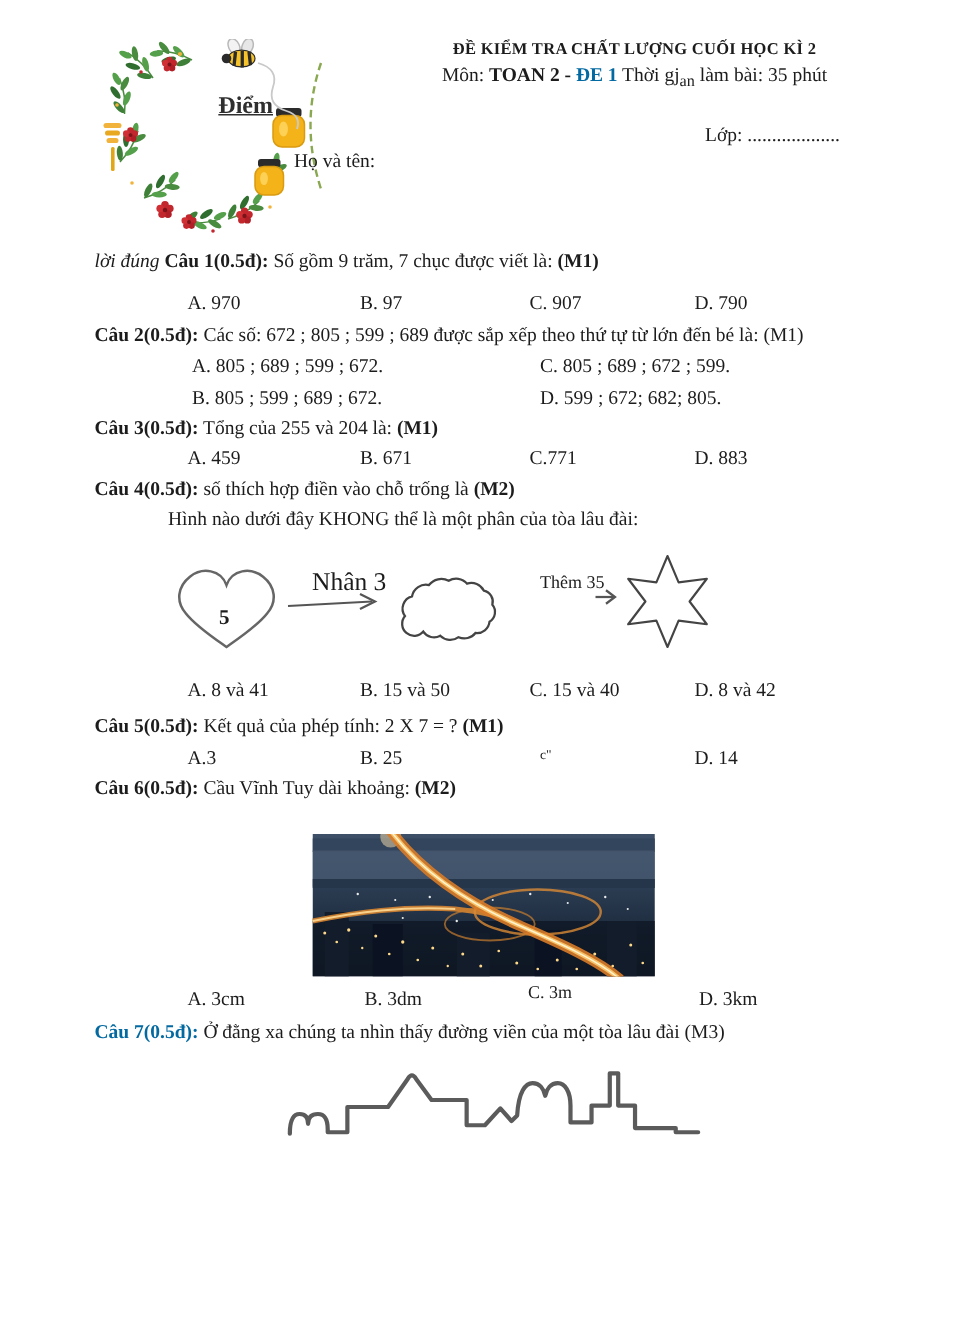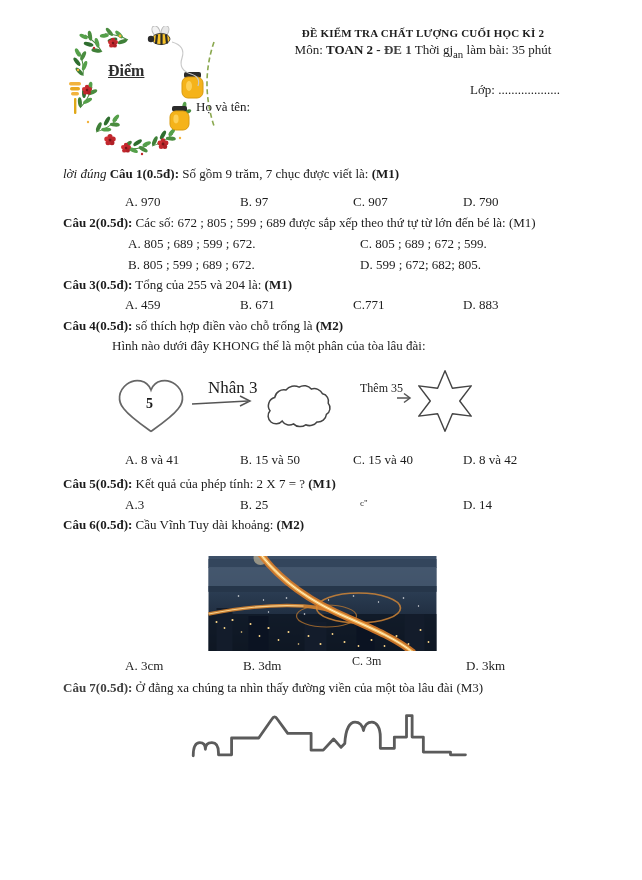--- a/index.html
+++ b/index.html
@@ -2,28 +2,28 @@
 <html><head>
 <meta charset="utf-8">
 <style>
   html,body { margin:0; padding:0; background:#ffffff; }
   .page {
     position:relative; width:642px; height:880px; background:#ffffff;
     font-family:"Liberation Serif", serif; color:#1c1c1c; font-size:13px;
     overflow:hidden;
   }
   .abs { position:absolute; white-space:nowrap; }
-  .b { font-weight:bold; }
+  .b { font-weight:bold;margin-top:9px; }
   .i { font-style:italic; }
-  .red { color:#404040; }
+  .red { color:#0369a1; }
   .title { font-size:11px; font-weight:bold; letter-spacing:0.2px; }
   .subline { margin-top:3px; font-size:13px; }
   .score {
     font-weight:bold; font-size:16px; text-decoration:underline;
-    color:#2f2f2f; text-align:left;
+    color:#2f2f2f; text-align:right;
   }
   .opt { position:absolute; white-space:nowrap;margin-left:28px; }
   svg { display:block; }
 </style>
 </head>
 <body>
 
 <div class="page">
 
   <svg class="abs" style="left:68px;top:26px" width="150" height="140" viewBox="0 0 150 140">

